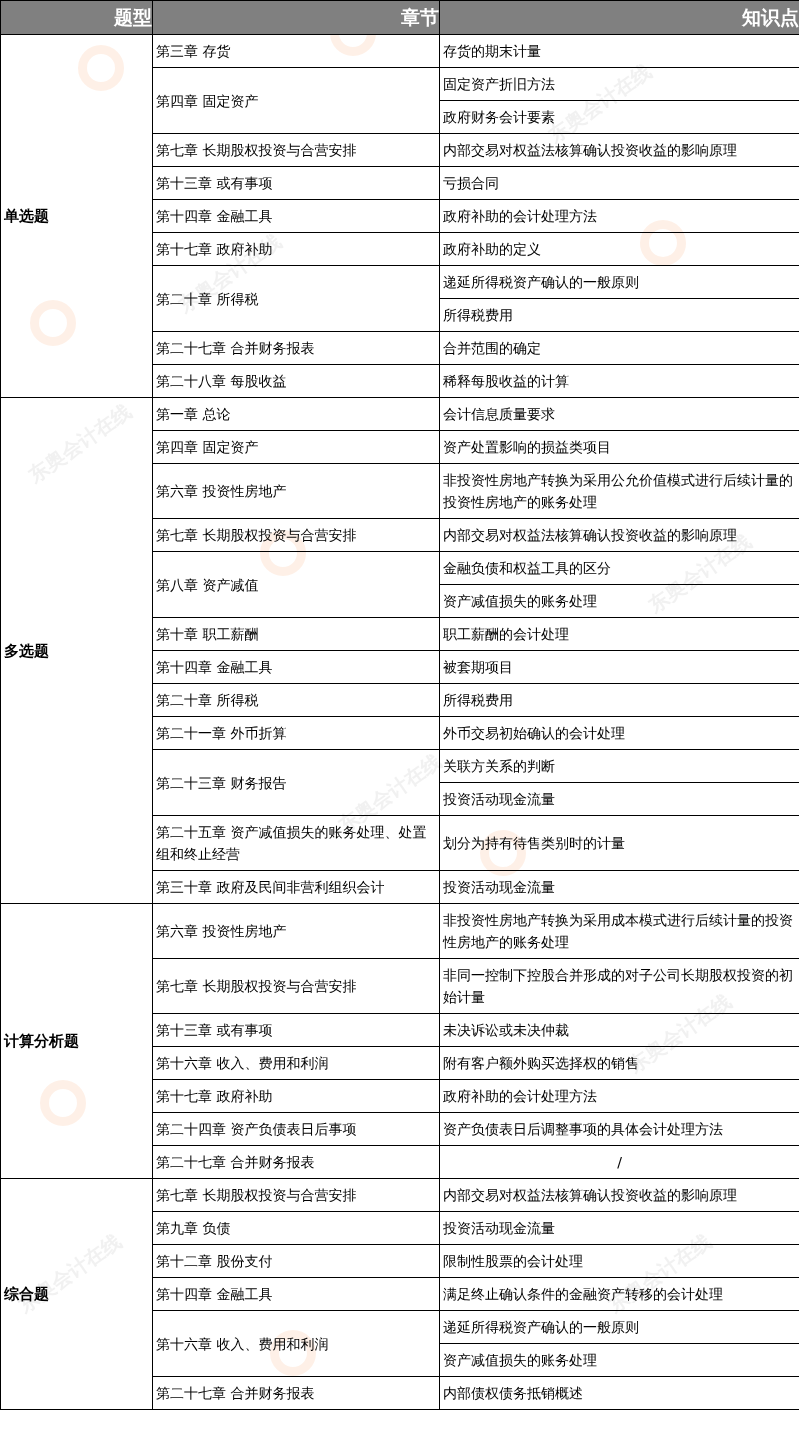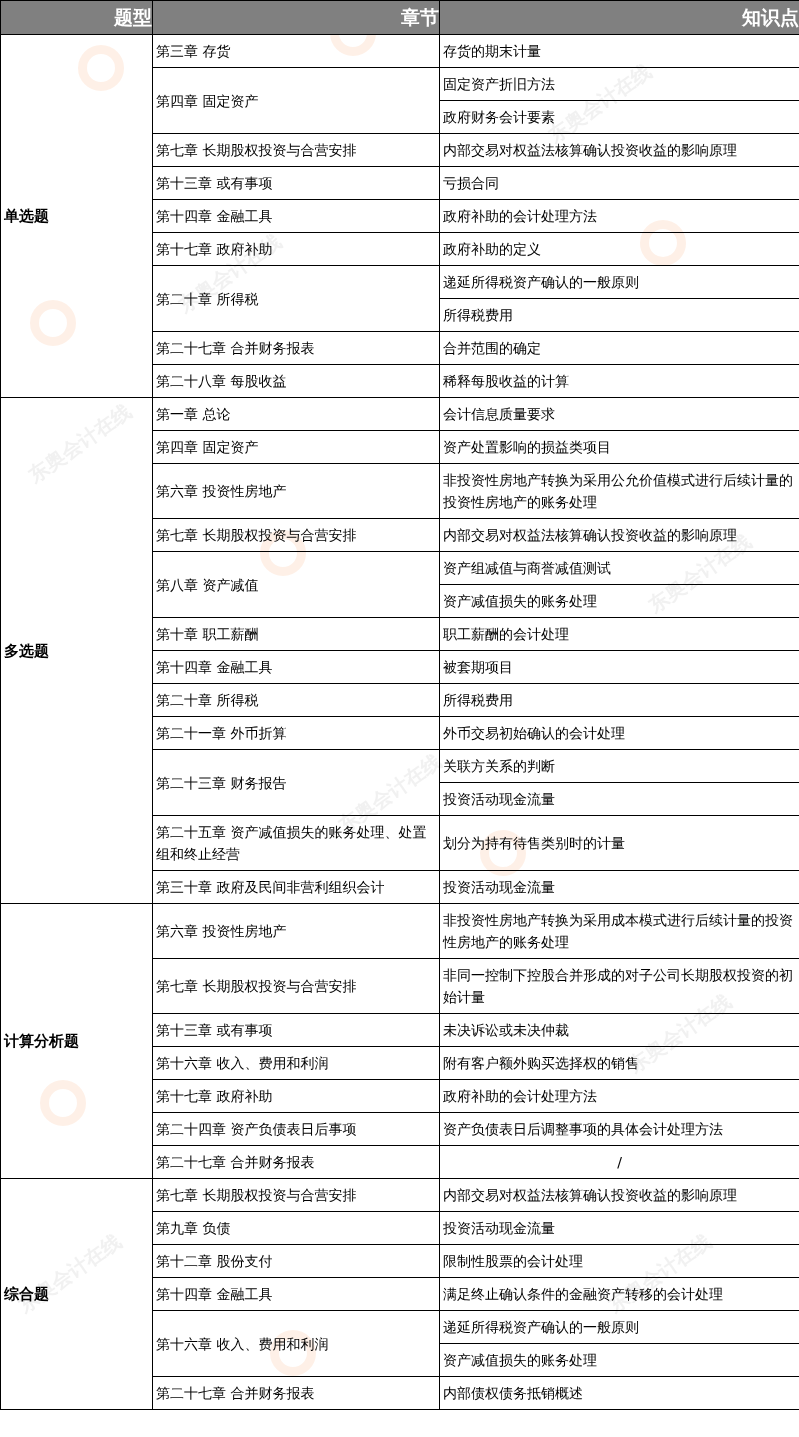--- a/index.html
+++ b/index.html
@@ -113,21 +113,21 @@
       <tr class="h2">
         <td rowspan="1">第六章 投资性房地产</td>
         <td>非投资性房地产转换为采用公允价值模式进行后续计量的投资性房地产的账务处理</td>
       </tr>
       <tr class="h1">
         <td rowspan="1">第七章 长期股权投资与合营安排</td>
         <td>内部交易对权益法核算确认投资收益的影响原理</td>
       </tr>
       <tr class="h1">
         <td rowspan="2">第八章 资产减值</td>
-        <td>资产组减值与商誉减值测试</td>
+        <td>金融负债和权益工具的区分</td>
       </tr>
       <tr class="h1">
         <td>资产减值损失的账务处理</td>
       </tr>
       <tr class="h1">
         <td rowspan="1">第十章 职工薪酬</td>
         <td>职工薪酬的会计处理</td>
       </tr>
       <tr class="h1">
         <td rowspan="1">第十四章 金融工具</td>

